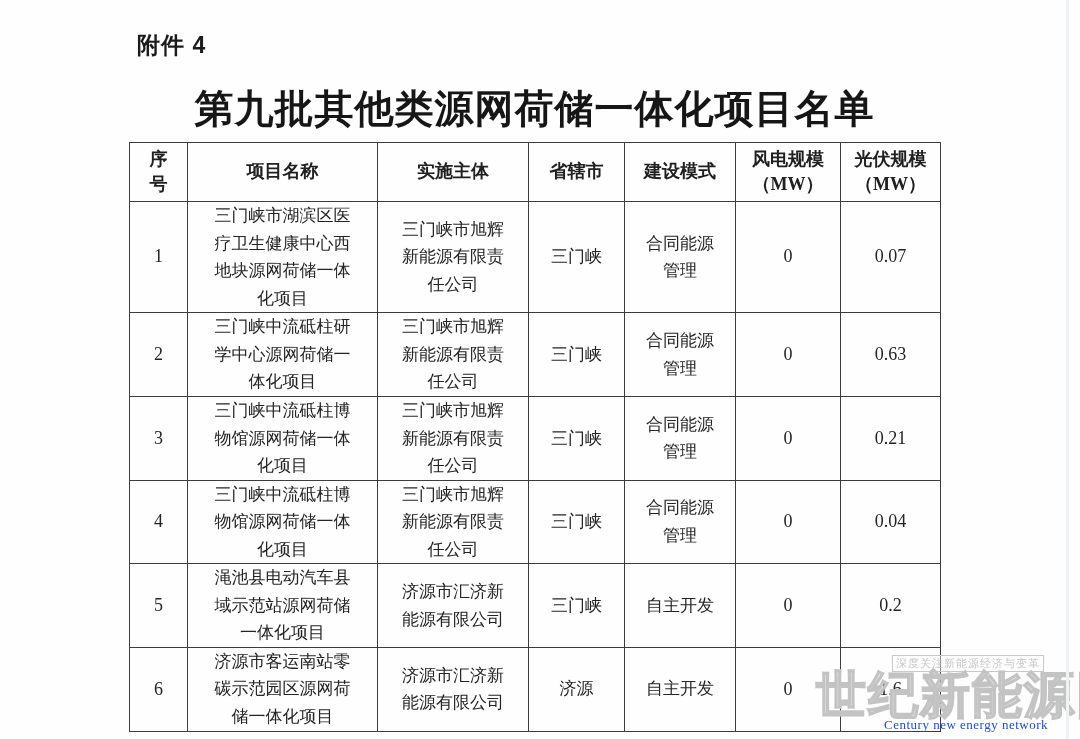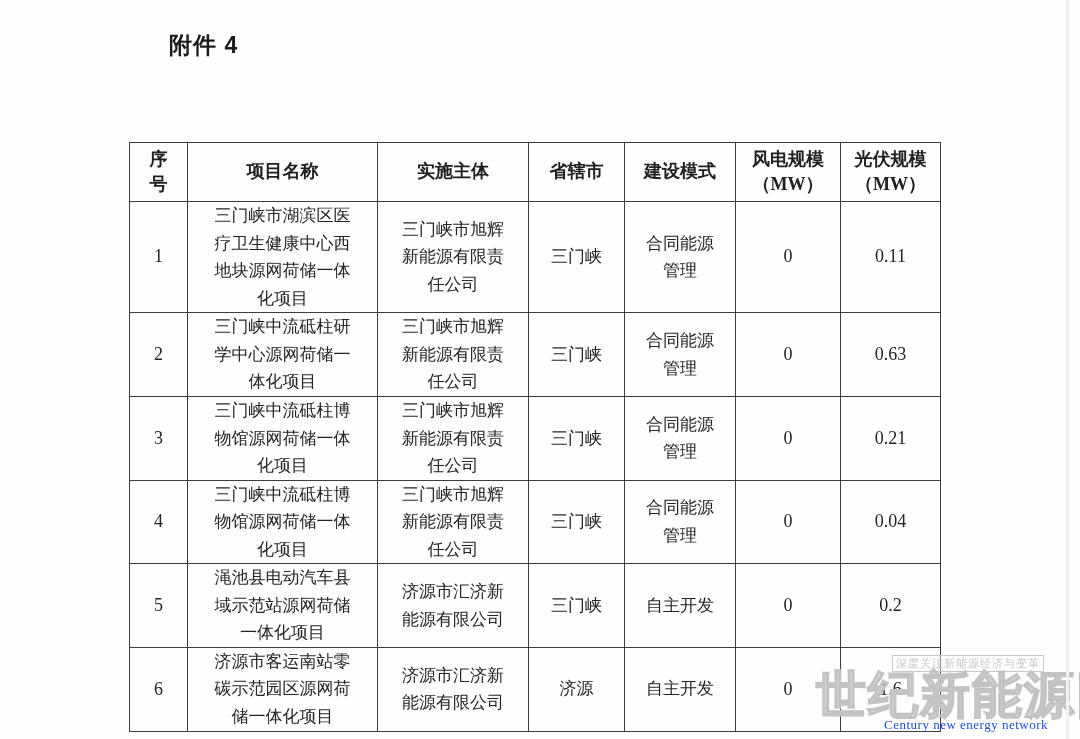--- a/index.html
+++ b/index.html
@@ -11,21 +11,20 @@
     position:relative;
     overflow:hidden;
   }
   .page{position:absolute;inset:0;background:#fefefe;}
 
   .attachment{
     position:absolute;left:137px;top:30px;
     font-family:"Liberation Sans","DejaVu Sans",sans-serif;
     font-weight:700;font-size:23px;color:#1b1b1b;
     letter-spacing:1px;
-    margin-left:32px;
   }
   .doc-title{
     position:absolute;left:129px;top:82px;width:811px;
     text-align:center;
     font-family:"Liberation Serif","DejaVu Serif",serif;
     font-weight:800;font-size:39px;color:#161616;
     letter-spacing:1px;white-space:nowrap;
   }
 
   table.project-table{
@@ -89,20 +88,21 @@
     background:#eef1f6;
   }
 </style>
 </head>
 <body>
 
 <div class="page">
 
   <div class="attachment">附件 4</div>
 
+  <div class="doc-title">第九批其他类源网荷储一体化项目名单</div>
 
   <table class="project-table">
     <colgroup>
       <col style="width:58px">
         <col style="width:190px">
         <col style="width:151px">
       <col style="width:96px">
         <col style="width:111px">
         <col style="width:105px">
         <col style="width:100px">
@@ -122,21 +122,21 @@
       </tr>
     </thead>
     <tbody>
       <tr>
         <td class="c-no">1</td>
         <td class="c-name">三门峡市湖滨区医疗卫生健康中心西地块源网荷储一体化项目</td>
         <td class="c-entity">三门峡市旭辉新能源有限责任公司</td>
         <td class="c-city">三门峡</td>
         <td class="c-mode">合同能源管理</td>
         <td class="c-wind">0</td>
-        <td class="c-pv">0.11</td>
+        <td class="c-pv">0.07</td>
       </tr>
       <tr>
         <td class="c-no">2</td>
         <td class="c-name">三门峡中流砥柱研学中心源网荷储一体化项目</td>
         <td class="c-entity">三门峡市旭辉新能源有限责任公司</td>
         <td class="c-city">三门峡</td>
         <td class="c-mode">合同能源管理</td>
         <td class="c-wind">0</td>
         <td class="c-pv">0.63</td>
       </tr>

